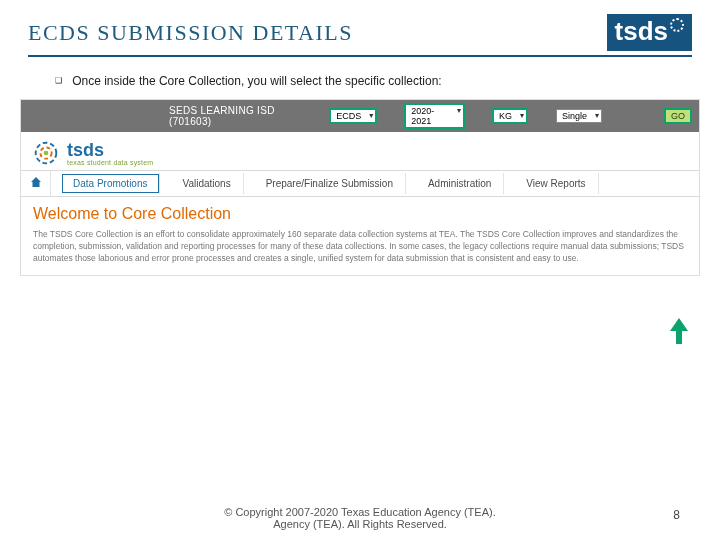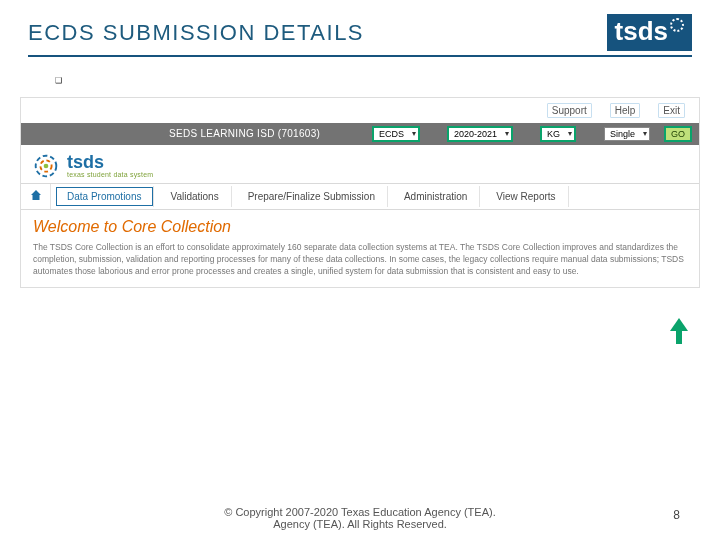--- a/index.html
+++ b/index.html
@@ -18,21 +18,21 @@
   .title-row {
     display: flex;
     justify-content: space-between;
     align-items: center;
   }
   h1 {
     font-size: 22px;
     font-weight: 400;
     letter-spacing: 1.5px;
     color: #1e5b7e;
-    font-family: Liberation Sans, sans-serif;
+    font-family: Liberation Serif, serif;
   }
   .title-underline {
     height: 2px;
     background: #16537e;
     margin-top: 4px;
   }
   .logo-box { color:#fff; font-weight:700; position:relative; }
   .logo-txt { font-size:26px; font-family: Arial; letter-spacing:0; }
   .logo-dot { display:inline-block; width:14px; height:14px; border:2px dotted #fff; border-radius:50%; position:relative; top:-8px; margin-left:2px;}
   .content {
@@ -69,47 +69,47 @@
   .sel {
     background:#fff; color:#000; font-size:9px;
     padding:1px 14px 1px 5px; position:relative;
     border:1px solid #888;
     margin-left:14px;
   }
   .sel::after{content:"▾"; position:absolute; right:2px; top:1px; color:#333; font-size:8px;}
   .sel.hi { outline:2px solid #0aa36b; outline-offset:-1px;}
   .go-btn {
     background:#bfe07a; color:#1c3d00; font-size:9px; font-weight:normal;
-    padding:2px 6px; outline:2px solid #0aa36b; outline-offset:-1px;
+    padding:2px 6px; outline:2px solid #0aa36b; outline-offset:-1px;margin-left:48px;
   }
   .arrow-up {
     width:0;height:0;border-left:9px solid transparent;border-right:9px solid transparent;
     border-bottom:13px solid #0aa36b; position:absolute; right:32px; top:318px;
   }
   .arrow-stem { position:absolute; right:38px; top:330px; width:6px; height:14px; background:#0aa36b;}
   .app-logo-row {
     display:flex; align-items:center; gap:6px; padding:6px 10px 2px 10px;
   }
   .app-swirl {
     width:30px; height:30px; border-radius:50%;
   }
   .app-swirl svg{display:block;}
   .app-name { display:flex; flex-direction:column; line-height:1;}
   .app-name .big { color:#1e6fa5; font-size:18px; font-weight:700;}
   .app-name .sm { color:#7fa23a; font-size:7px; letter-spacing:0.2px;}
   .app-tabs {
-    display:flex; align-items:center; gap:4px;
+    display:flex; align-items:center; gap:10px;
     border-top:1px solid #d9d9d9; border-bottom:1px solid #d9d9d9;
     font-size:10px; color:#4a4a4a;
   }
   .home-tab{ width:30px; text-align:center; padding:5px 0; border-right:1px solid #e3e3e3; color:#1e6fa5; font-size:12px;}
   .tab { padding:5px 12px; border-right:1px solid #e3e3e3;}
   .tab.active { color:#1e6fa5; outline:1.5px solid #1e6fa5; outline-offset:-2px;}
   .app-body { padding:8px 12px 10px 12px; }
-  .welcome { color:#e06a00; font-size:16px; margin-bottom:5px; font-weight:400;font-style:italic;}
+  .welcome { color:#e06a00; font-size:16px; margin-bottom:5px; font-weight:400;}
   .blur { color:#777; font-size:8.5px; line-height:1.4; filter: blur(0.4px); }
   .footer {
     position:absolute; bottom:10px; left:0; right:0;
     text-align:center; font-size:11px; color:#555;
   }
   .page-num { position:absolute; right:40px; bottom:18px; font-size:12px; color:#444;}
 </style>
 </head>
 <body>
 
@@ -119,29 +119,25 @@
     <div class="logo-box" style="background:#16537e;padding:2px 8px 4px 8px;">
       <span class="logo-txt">tsds</span><span class="logo-dot"></span>
     </div>
   </div>
   <div class="title-underline"></div>
 </div>
 
 <div class="content">
   <div class="q-row">
     <span class="q-mark">❑</span>
+    <span>Once inside the Core Collection, you will select the specific collection:</span>
   </div>
 </div>
 
 <div class="screenshot-wrap">
-  <div class="app-top">
-    <span>Support</span>
-    <span>Help</span>
-    <span>Exit</span>
-  </div>
   <div class="app-bar">
     <div class="district">SEDS LEARNING ISD (701603)</div>
     <div class="sel hi">ECDS</div>
     <div class="sel hi">2020-2021</div>
     <div class="sel hi">KG</div>
     <div class="sel">Single</div>
     <div class="go-btn">GO</div>
   </div>
   <div class="app-logo-row">
     <div class="app-swirl">

